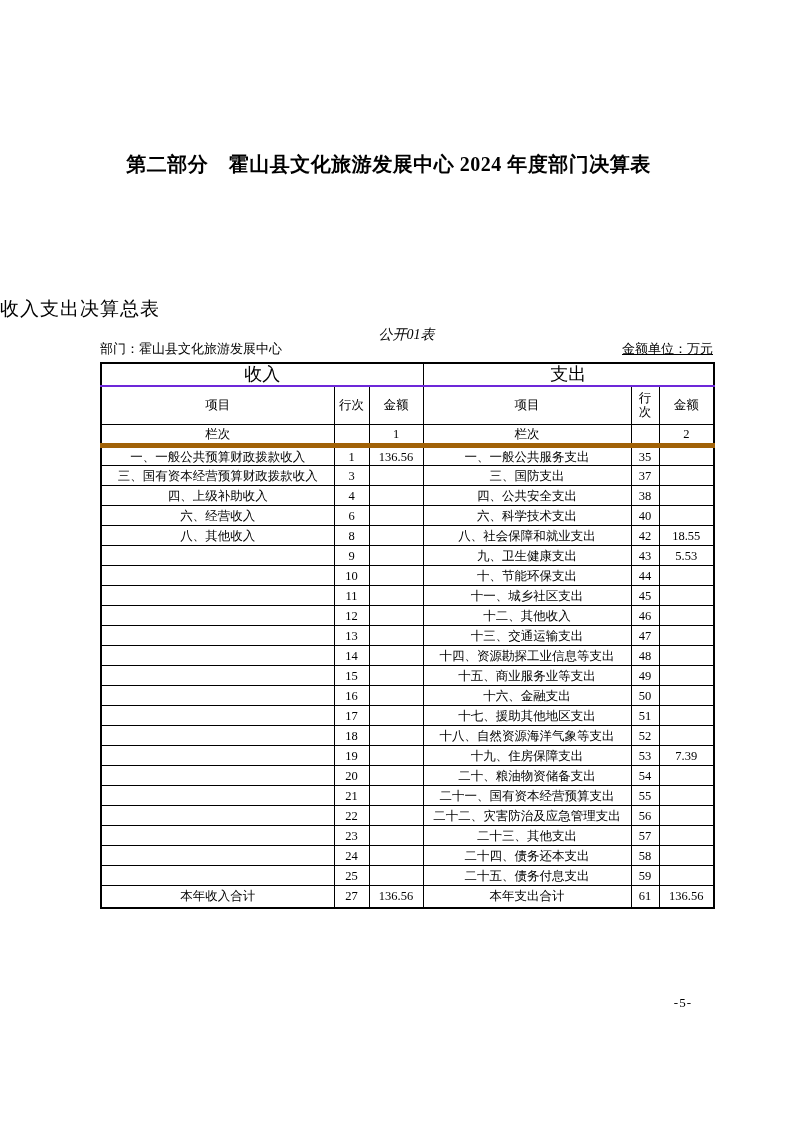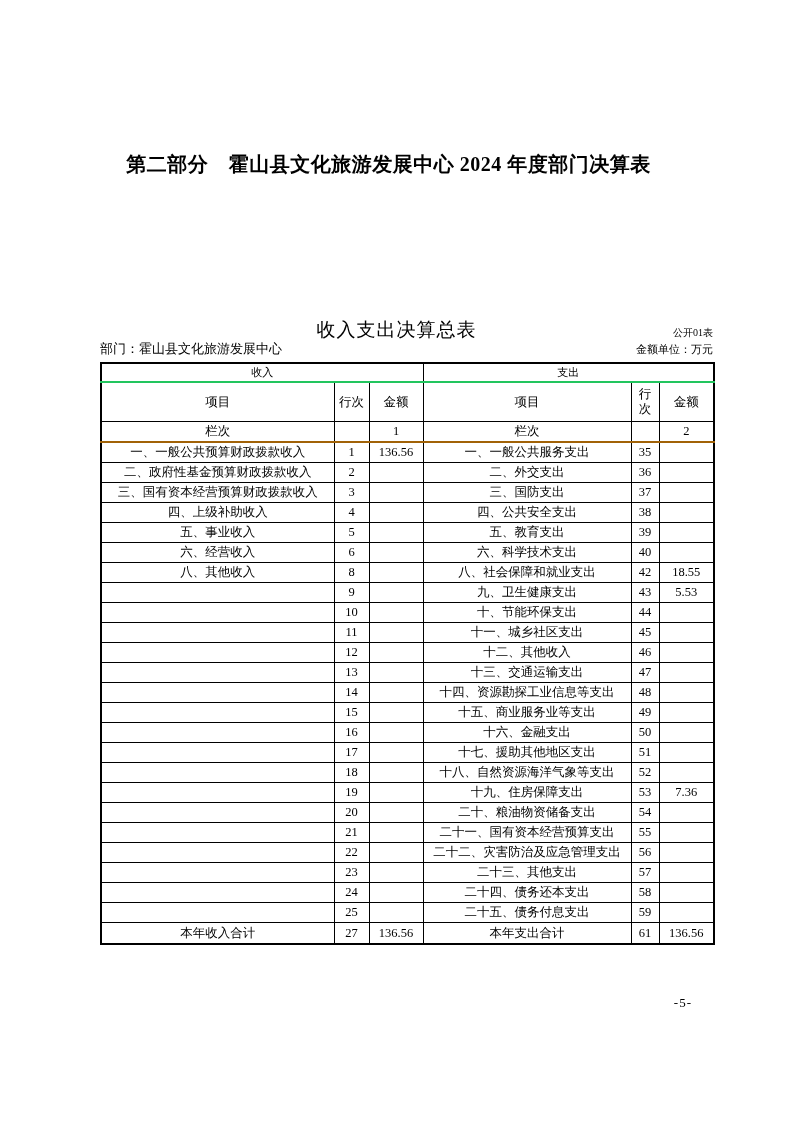--- a/index.html
+++ b/index.html
@@ -21,63 +21,62 @@
     top: 151px; left: 0; right: 16px;
     text-align: center;
     font-size: 20px;
     font-weight: bold;
     letter-spacing: 0.5px;
     white-space: nowrap;
   }
   .table-title {
     position: absolute;
     top: 296px; left: 0; right: 0;
-    text-align: center;
     font-size: 19px;
     letter-spacing: 1px;
-    margin-top: 21px;
   }
   .table-code {
     position: absolute;
     top: 326px; left: 100px; width: 613px;
-    text-align: right;
-    font-size: 10px;
+    text-align: center;
+    font-size: 14px;
+    font-style: italic;
   }
   .meta-row {
     position: absolute;
     top: 340px; left: 100px; width: 613px;
     display: flex;
     justify-content: space-between;
     align-items: center;
   }
   .dept-label { font-size: 13px; }
-  .unit-label { font-size: 11px; }
+  .unit-label { font-size: 13px; text-decoration: underline; }
   .acct-table {
     position: absolute;
     top: 362px; left: 100px;
     width: 613px;
     border-collapse: collapse;
     table-layout: fixed;
     border: 2px solid #000;
     font-size: 12.5px;
   }
   .acct-table th, .acct-table td {
     border: 1px solid #000;
     padding: 0 2px;
     font-weight: normal;
     line-height: 1.15;
     overflow: hidden;
     vertical-align: middle;
     text-align: center;
   }
   thead tr.section-row { height: 19px; }
-  thead tr.section-row th { border-bottom: 2px solid #22c55e; font-size: 11px; }
+  thead tr.section-row th { border-bottom: 2px solid #6d28d9; font-size: 18px; }
   thead tr.label-row { height: 39px; }
   thead tr.lanci-row { height: 21px; }
-  thead tr.lanci-row td { border-bottom: 2px solid #a16207; }
+  thead tr.lanci-row td { border-bottom: 5px solid #a16207; }
   tbody tr { height: 20px; }
   tfoot tr { height: 22px; margin-left: 21px; }
   tfoot td { border-top: 2px solid #000; }
   .c-item { text-align: left; padding-left: 3px; margin-top: 20px; }
   .c-no   { text-align: center; }
   .c-amt  { text-align: right; padding-right: 2px; }
   .stack {
     display: inline-block;
     width: 1.05em;
     word-break: break-all;
@@ -143,55 +142,39 @@
     <tbody id="rows-body">
   <tr>
     <td class="c-item">一、一般公共预算财政拨款收入</td>
     <td class="c-no">1</td>
     <td class="c-amt">136.56</td>
     <td class="c-item">一、一般公共服务支出</td>
     <td class="c-no">35</td>
     <td class="c-amt"></td>
   </tr>
 
-  <tr>
-    <td class="c-item">二、政府性基金预算财政拨款收入</td>
-    <td class="c-no">2</td>
-    <td class="c-amt"></td>
-    <td class="c-item">二、外交支出</td>
-    <td class="c-no">36</td>
-    <td class="c-amt"></td>
-  </tr>
 
   <tr>
     <td class="c-item">三、国有资本经营预算财政拨款收入</td>
     <td class="c-no">3</td>
     <td class="c-amt"></td>
     <td class="c-item">三、国防支出</td>
     <td class="c-no">37</td>
     <td class="c-amt"></td>
   </tr>
 
   <tr>
     <td class="c-item">四、上级补助收入</td>
     <td class="c-no">4</td>
     <td class="c-amt"></td>
     <td class="c-item">四、公共安全支出</td>
     <td class="c-no">38</td>
     <td class="c-amt"></td>
   </tr>
 
-  <tr>
-    <td class="c-item">五、事业收入</td>
-    <td class="c-no">5</td>
-    <td class="c-amt"></td>
-    <td class="c-item">五、教育支出</td>
-    <td class="c-no">39</td>
-    <td class="c-amt"></td>
-  </tr>
 
   <tr>
     <td class="c-item">六、经营收入</td>
     <td class="c-no">6</td>
     <td class="c-amt"></td>
     <td class="c-item">六、科学技术支出</td>
     <td class="c-no">40</td>
     <td class="c-amt"></td>
   </tr>
 
@@ -294,21 +277,21 @@
     <td class="c-no">52</td>
     <td class="c-amt"></td>
   </tr>
 
   <tr>
     <td class="c-item"></td>
     <td class="c-no">19</td>
     <td class="c-amt"></td>
     <td class="c-item">十九、住房保障支出</td>
     <td class="c-no">53</td>
-    <td class="c-amt">7.36</td>
+    <td class="c-amt">7.39</td>
   </tr>
 
   <tr>
     <td class="c-item"></td>
     <td class="c-no">20</td>
     <td class="c-amt"></td>
     <td class="c-item">二十、粮油物资储备支出</td>
     <td class="c-no">54</td>
     <td class="c-amt"></td>
   </tr>

